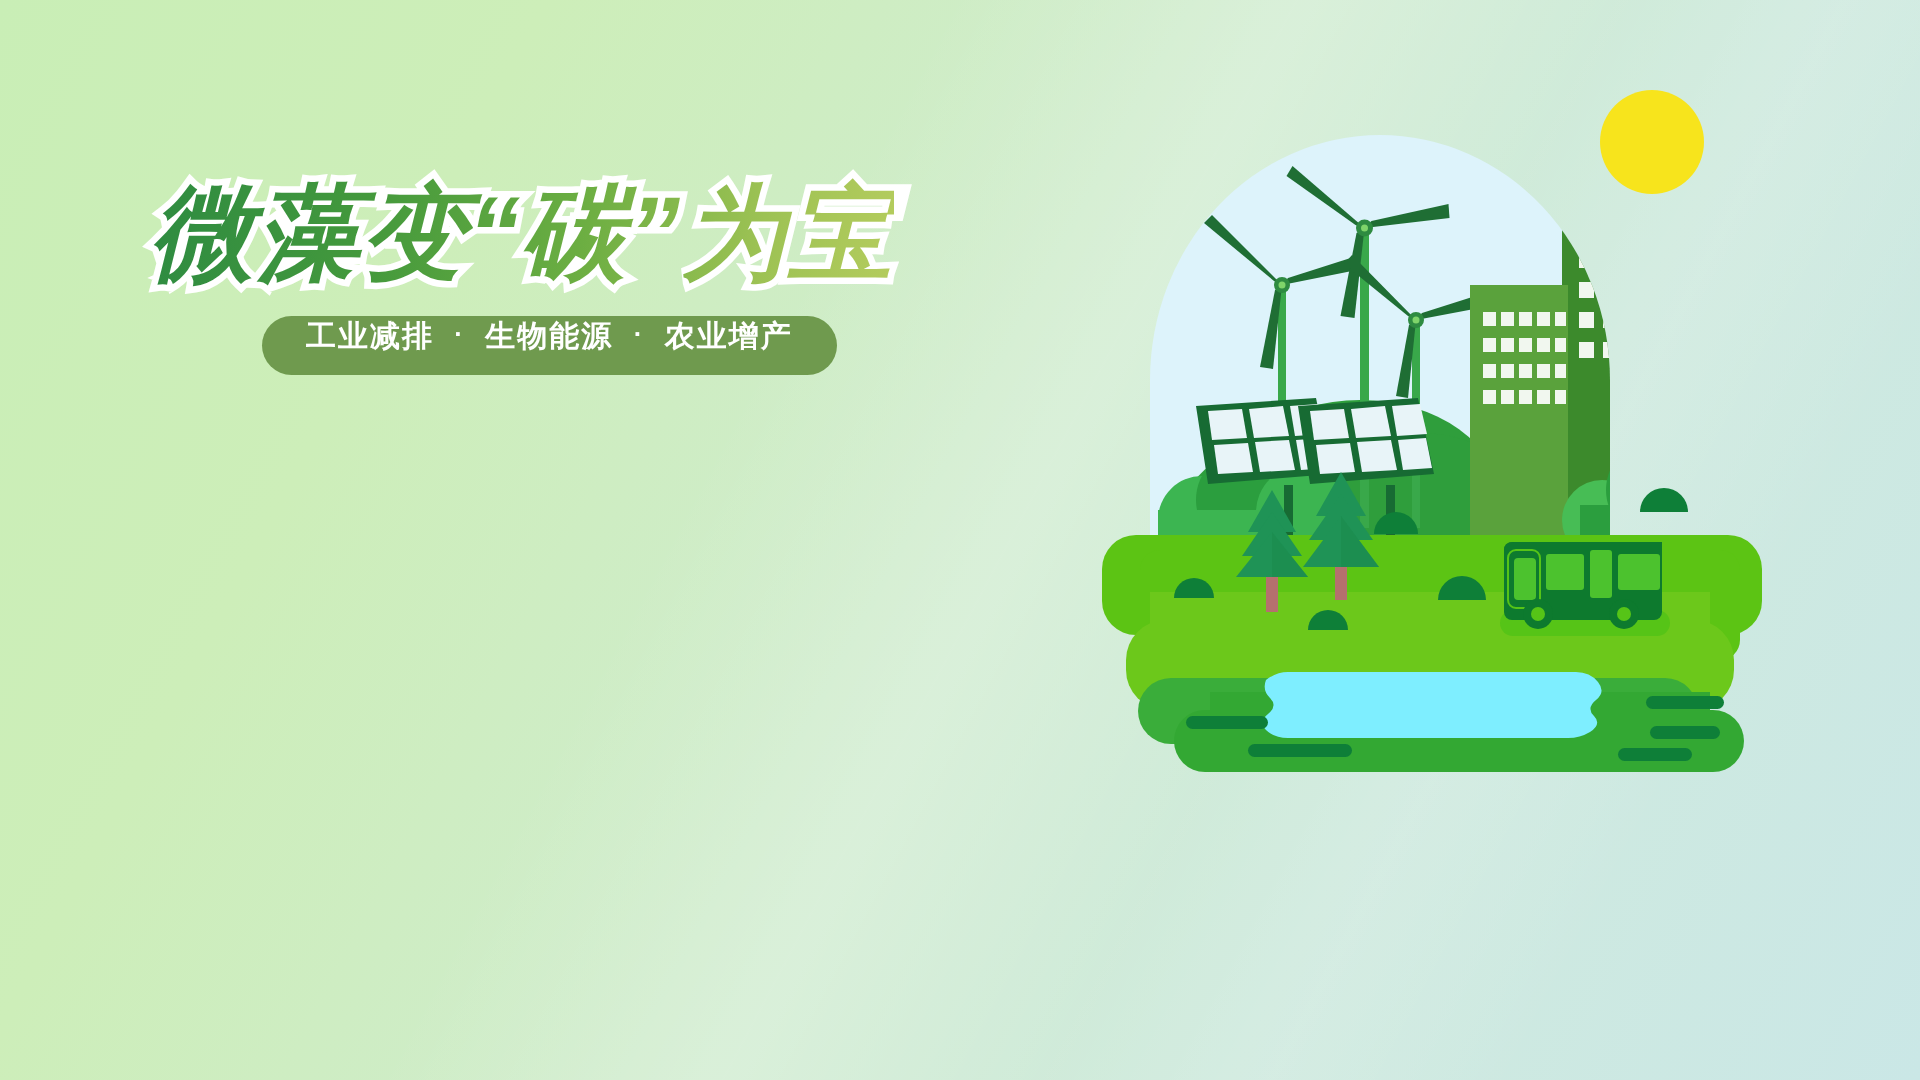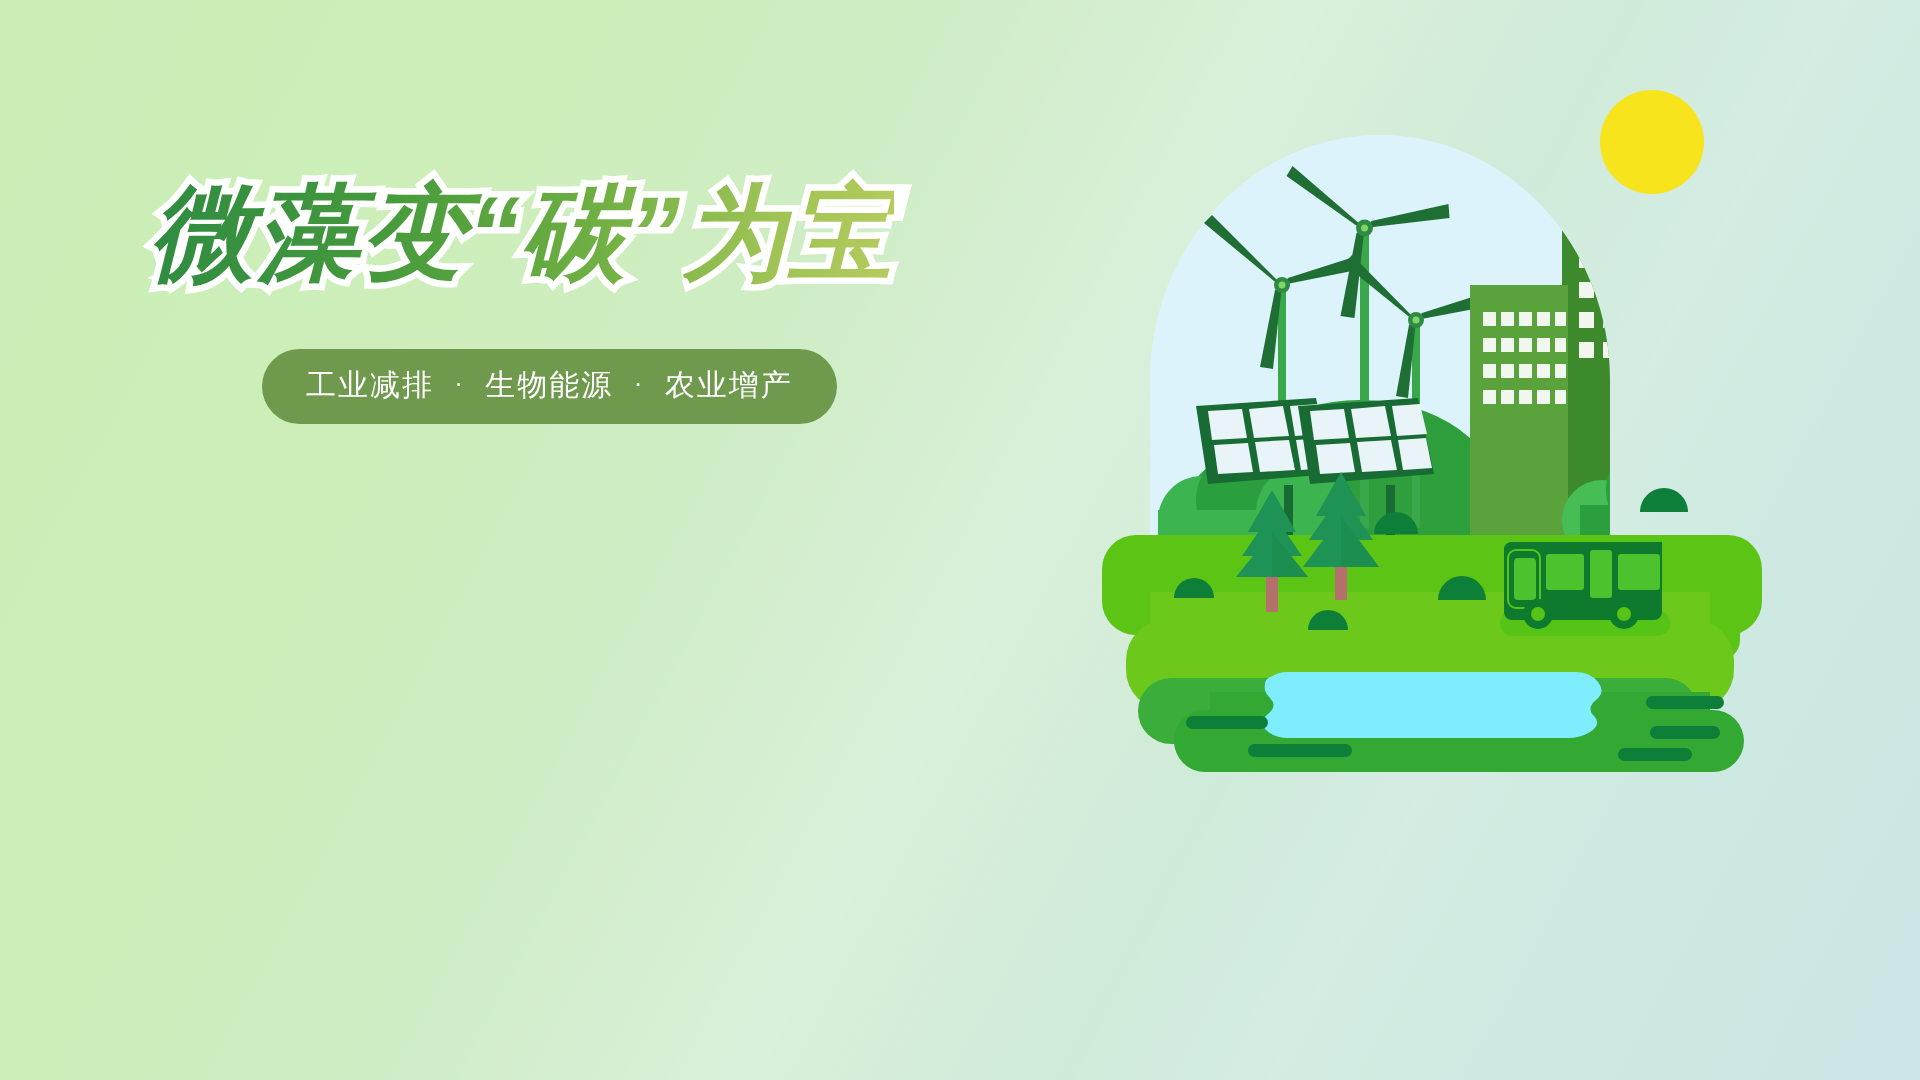--- a/index.html
+++ b/index.html
@@ -87,28 +87,28 @@
     left: 0; top: 0;
     color: #ffffff;
     -webkit-text-stroke: 11px #ffffff;
     z-index: 0;
   }
 
   .line2-wrap { position: relative; margin-top: 14px; }
 
   .tagline-pill {
     display: inline-block;
-    margin-top: 61px;
+    margin-top: 28px;
     margin-left: 112px;
     background: #6f9a4e;
     color: #ffffff;
     border-radius: 46px;
-    padding: 16px 44px 18px 44px;
+    padding: 0 44px 18px 44px;
     font-size: 30px;
-    font-weight: 400;
+    font-weight: 700;
     letter-spacing: 2px;
     white-space: nowrap;
   }
   .tagline-pill .dot { padding: 0 10px; font-size: 26px; vertical-align: 3px; }
 
   
   .illo {
     position: absolute;
     left: 1090px;
     top: 80px;

